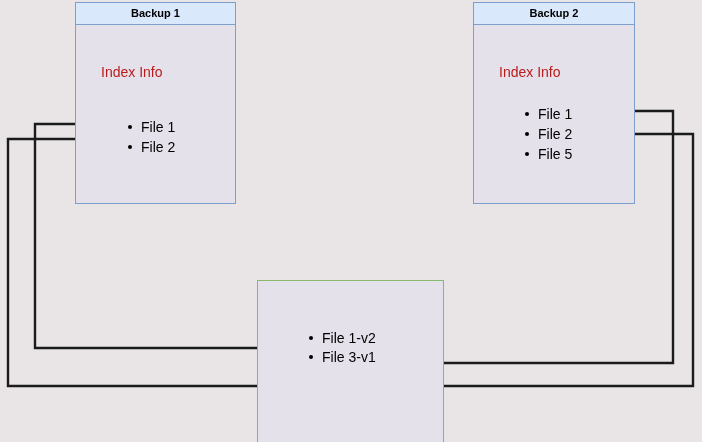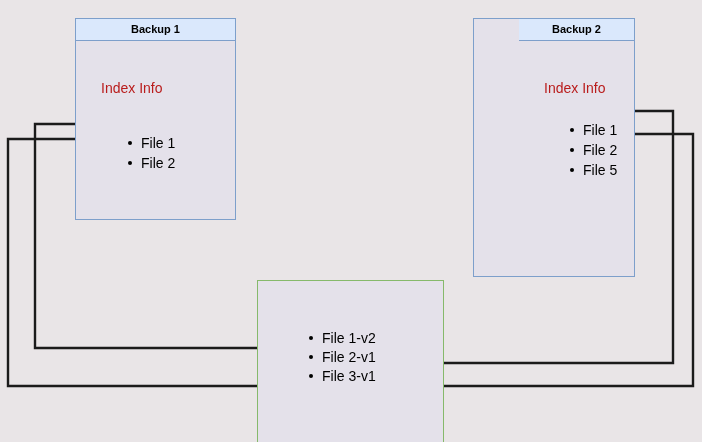--- a/index.html
+++ b/index.html
@@ -41,21 +41,20 @@
     line-height: 21px;
     text-align: center;
     font-size: 11px;
     font-weight: bold;
     color: #000000;
     border-bottom-width: 1px;
     border-bottom-style: solid;
   }
   .node-blue {
     border-color: #7d9fcb;
-    margin-top: 16px;
   }
   .node-blue > .node-header {
     background: #dae8fc;
     border-bottom-color: #7d9fcb;
   }
   .node-green {
     border-color: #86b96b;
   }
   .node-green > .node-header {
     background: #d5e8d4;
@@ -132,35 +131,34 @@
     <div class="node-header">Backup 1</div>
     <div class="node-body" style="height:179px;">
       <div class="index-label" style="left:25px; top:39px;">Index Info</div>
       <ul class="file-list" style="left:51px; top:92px;">
         <li>File 1</li>
         <li>File 2</li>
       </ul>
     </div>
   </div>
 
-  <div class="node node-blue" style="left:473px; top:2px; width:162px; height:259px;padding-left:45px;">
+  <div class="node node-blue" style="left:473px; top:2px; width:162px; height:202px;">
     <div class="node-header">Backup 2</div>
     <div class="node-body" style="height:179px;">
       <div class="index-label" style="left:25px; top:39px;">Index Info</div>
       <ul class="file-list" style="left:50px; top:79px;">
         <li>File 1</li>
         <li>File 2</li>
         <li>File 5</li>
       </ul>
     </div>
   </div>
 
   <div class="node node-green" style="left:257px; top:280px; width:187px; height:165px;">
     <div class="node-body" style="height:142px;">
       <ul class="file-list dedup-list" style="left:50px; top:48px;">
         <li>File 1-v2</li>
-        <li>File 2-v1</li>
         <li>File 3-v1</li>
       </ul>
     </div>
   </div>
 
 </div>
 
 </body></html>

